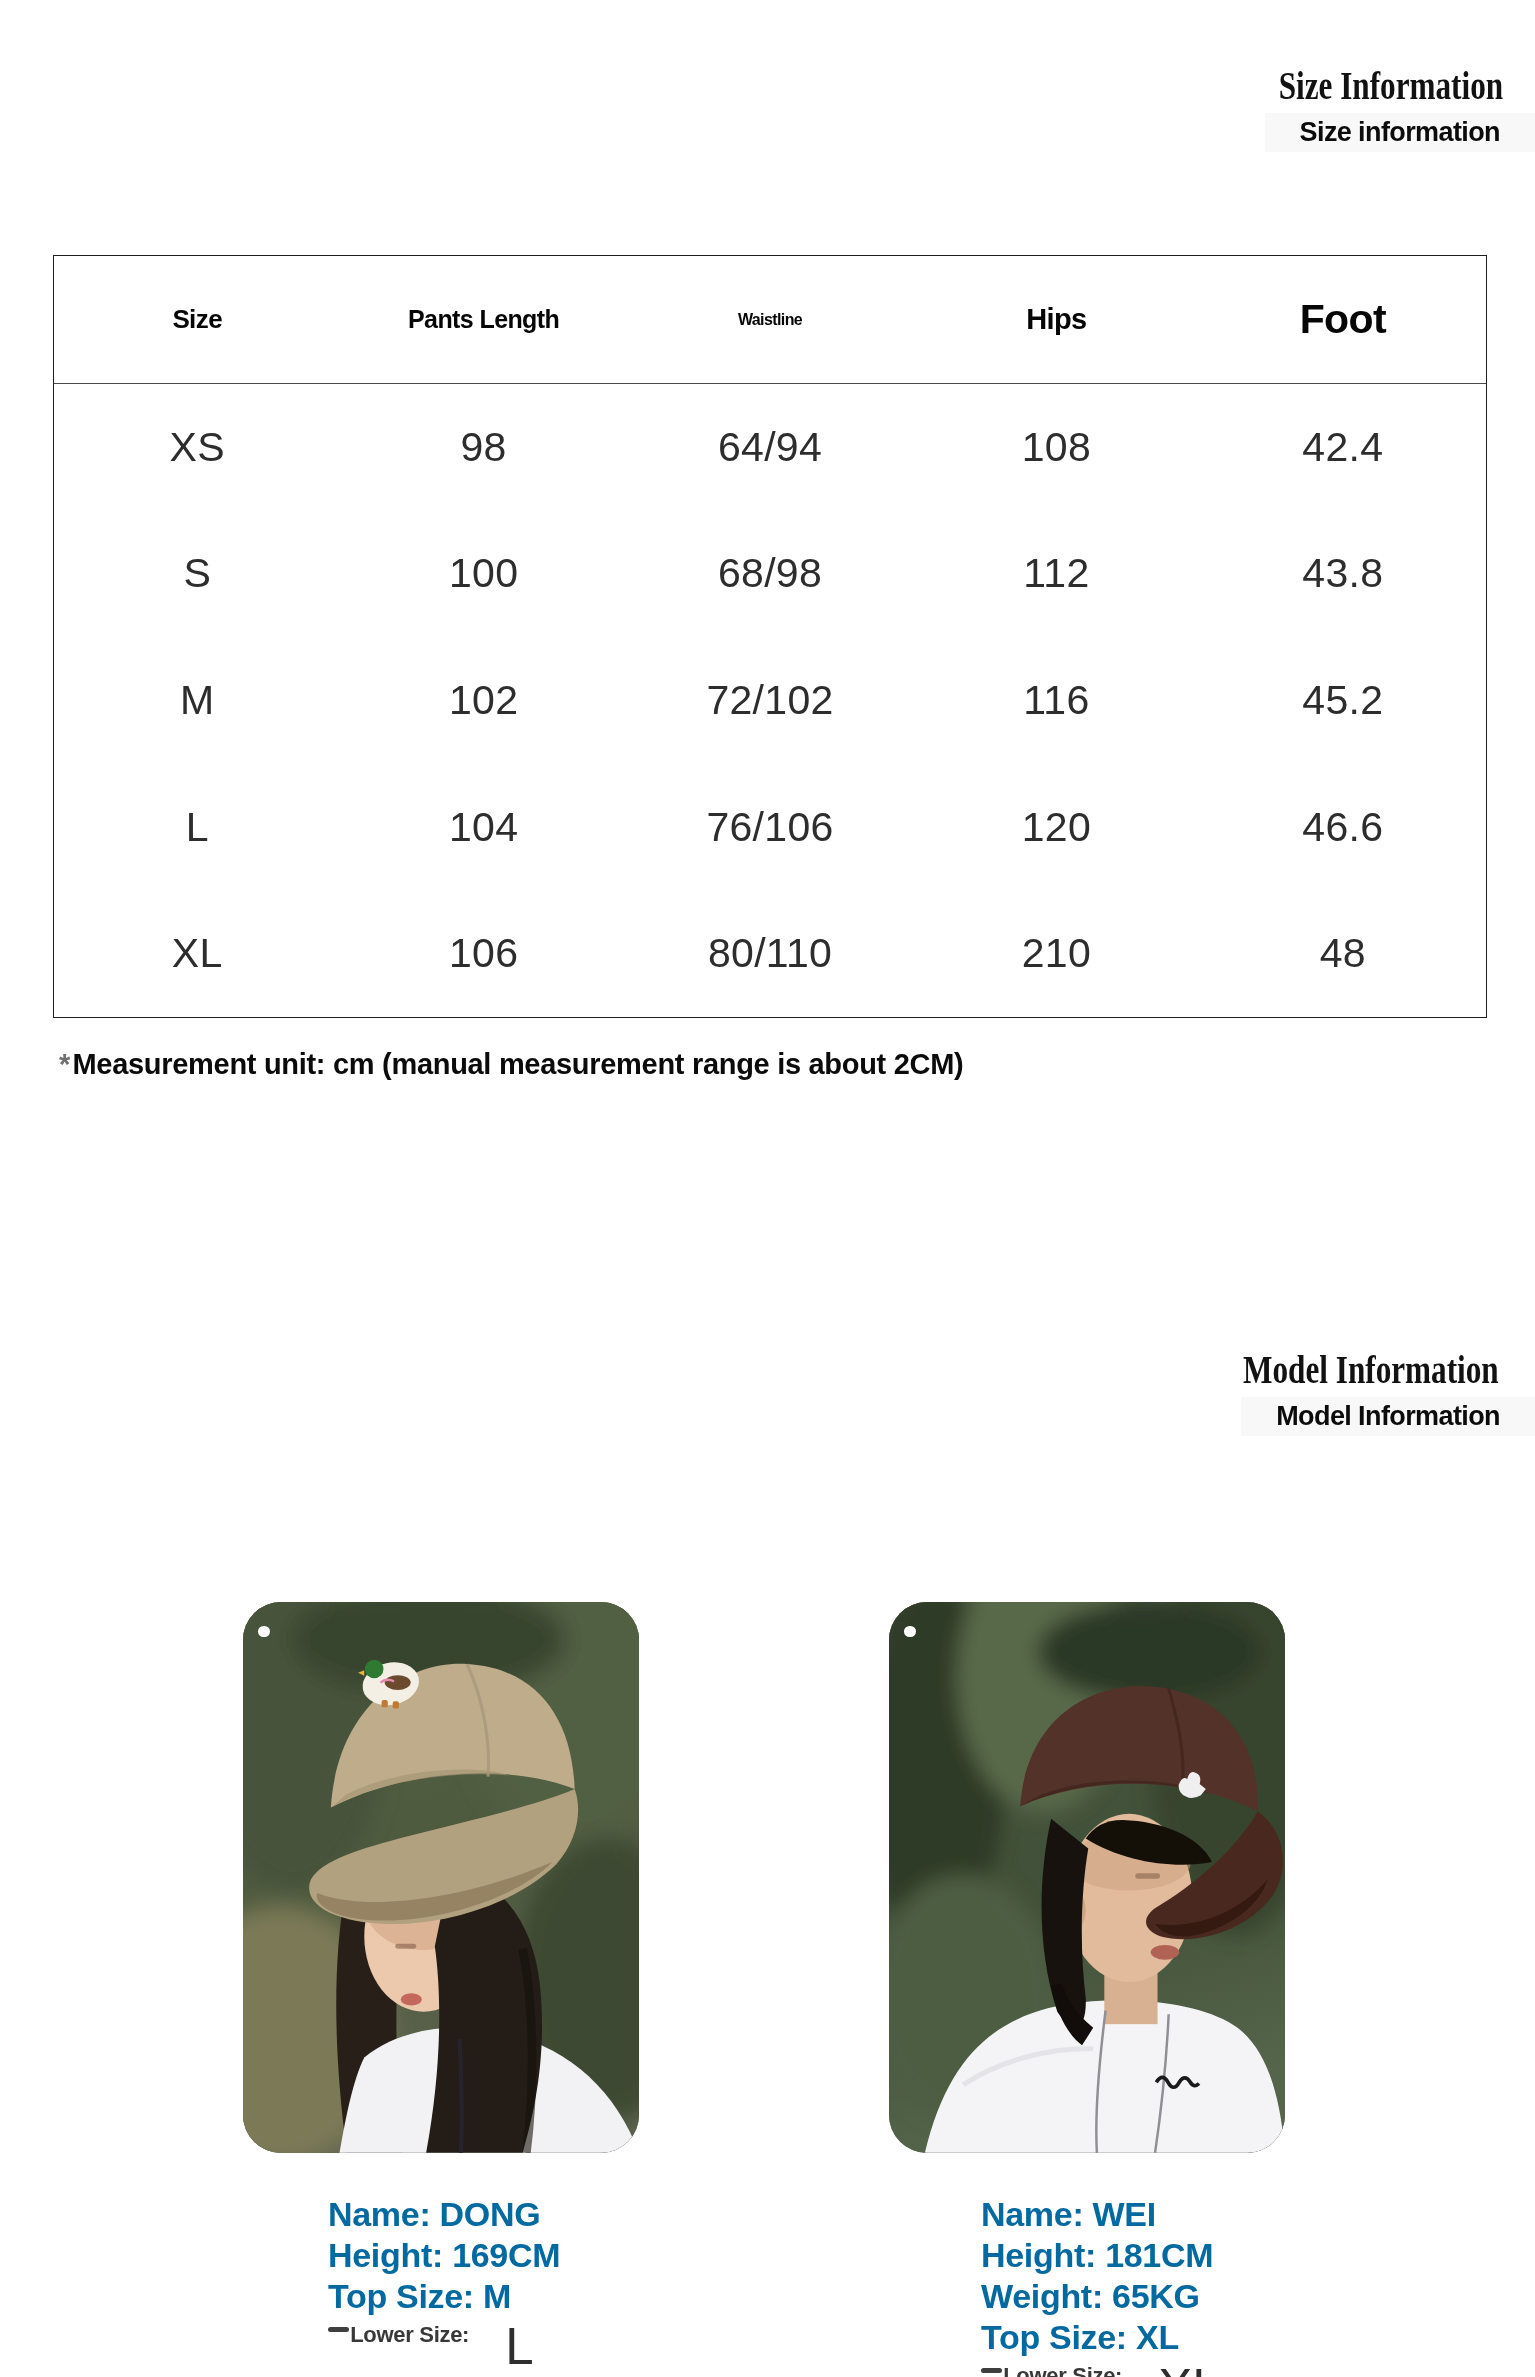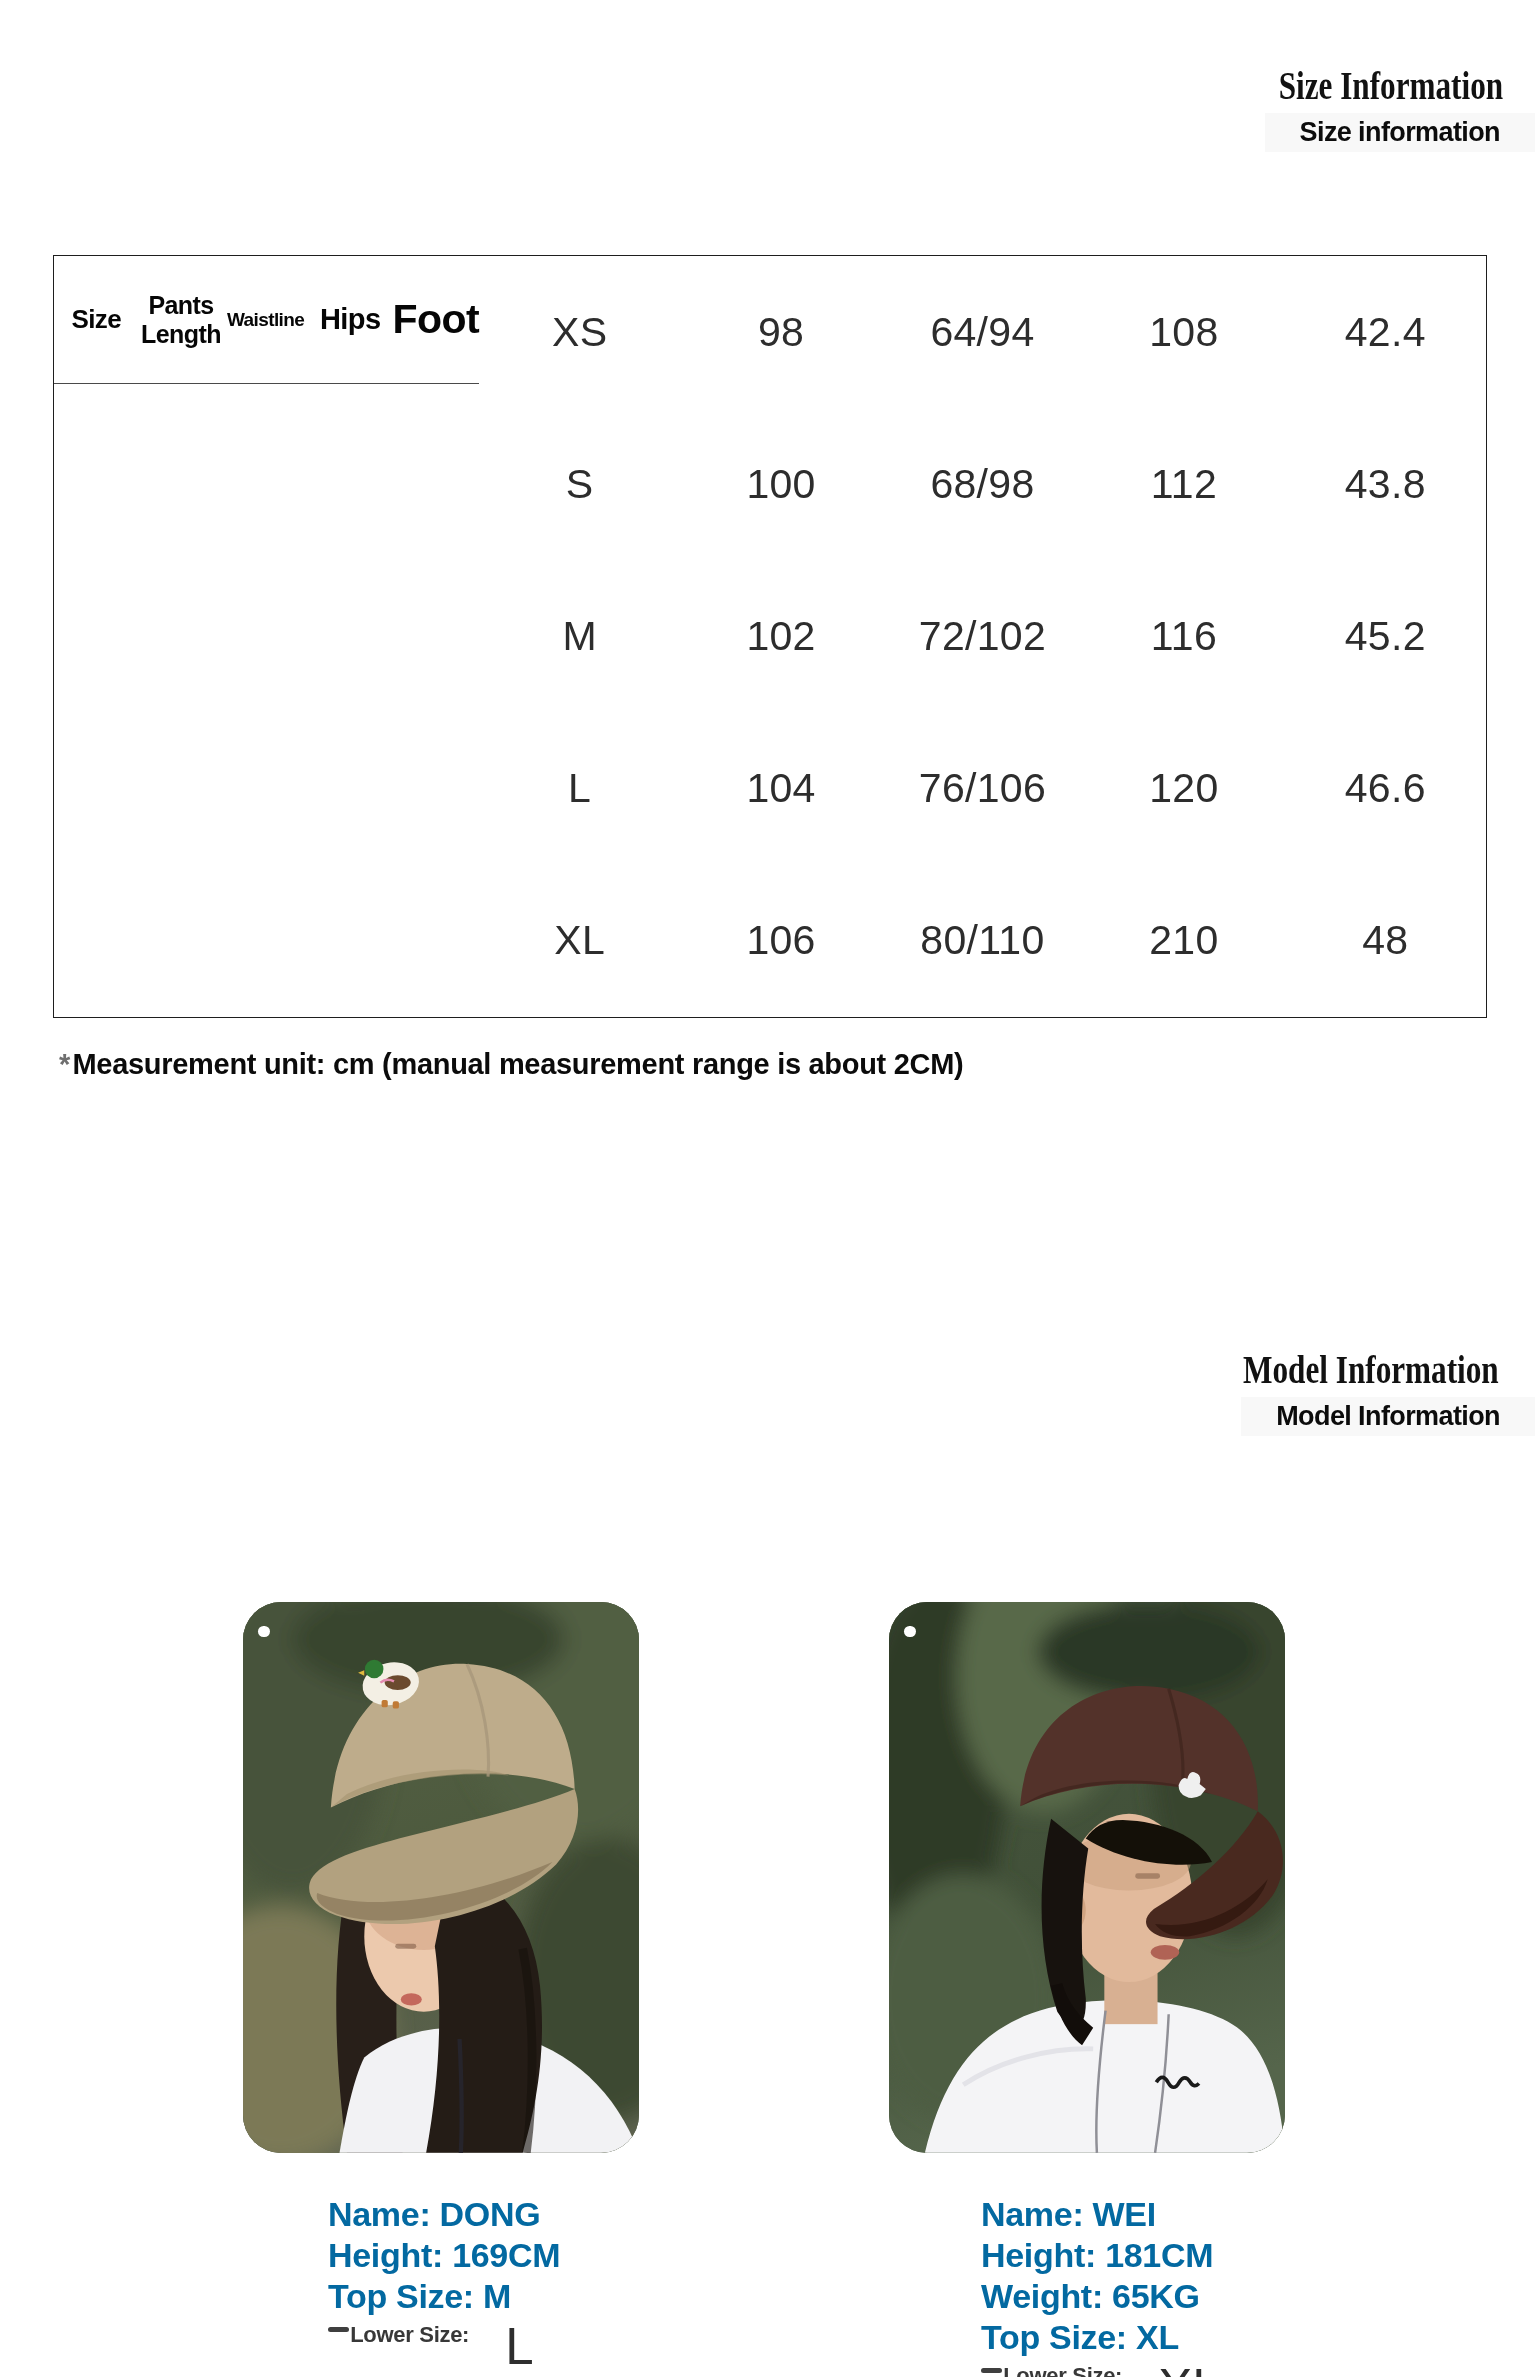--- a/index.html
+++ b/index.html
@@ -11,26 +11,26 @@
   
   .sect-header { position:absolute; left:0; width:100%; text-align:right; }
   .serif-title { font-family:"Liberation Serif", serif; font-weight:700; font-size:40px;
     color:#121212; line-height:43px; letter-spacing:0; }
   .serif-title .squeeze { display:inline-block; transform:scaleX(0.78); transform-origin:center; }
   .sub-title { margin-top:6.2px; }
   .sub-badge { display:inline-block; background:#f8f8f8; padding:3.7px 35px;
     font-size:27px; font-weight:700; letter-spacing:-0.6px; color:#0c0c0c; }
   
   .size-table { position:absolute; left:53px; top:255px; width:1434px; height:763px;
-    border:1.9px solid #1e1e1e; display:flex; background:#fff; }
+    border:1.9px solid #1e1e1e; display:flex; flex-direction:column; background:#fff; }
   .thead { height:128px; display:flex; align-items:center; border-bottom:1.2px solid #4a4a4a; }
   .th { flex:1; text-align:center; font-weight:700; color:#060606; letter-spacing:-0.6px; }
   .th:nth-child(1){ font-size:26px; }
   .th:nth-child(2){ font-size:25px; }
-  .th:nth-child(3){ font-size:19px; }
+  .th:nth-child(3){ font-size:16px; }
   .th:nth-child(4){ font-size:29px; }
   .th:nth-child(5){ font-size:41px; }
   .tbody { flex:1; display:flex; flex-direction:column; }
   .trow { flex:1; display:flex; align-items:center; }
   .td { flex:1; text-align:center; font-size:41px; font-weight:300; color:#2d2d2d; letter-spacing:0.3px; }
   
   .note { position:absolute; left:59px; top:1048px; font-size:29px; font-weight:700;
     color:#0b0b0b; letter-spacing:-0.3px; }
   .note .star { color:#6f6f6f; margin-right:2.5px; }
   

